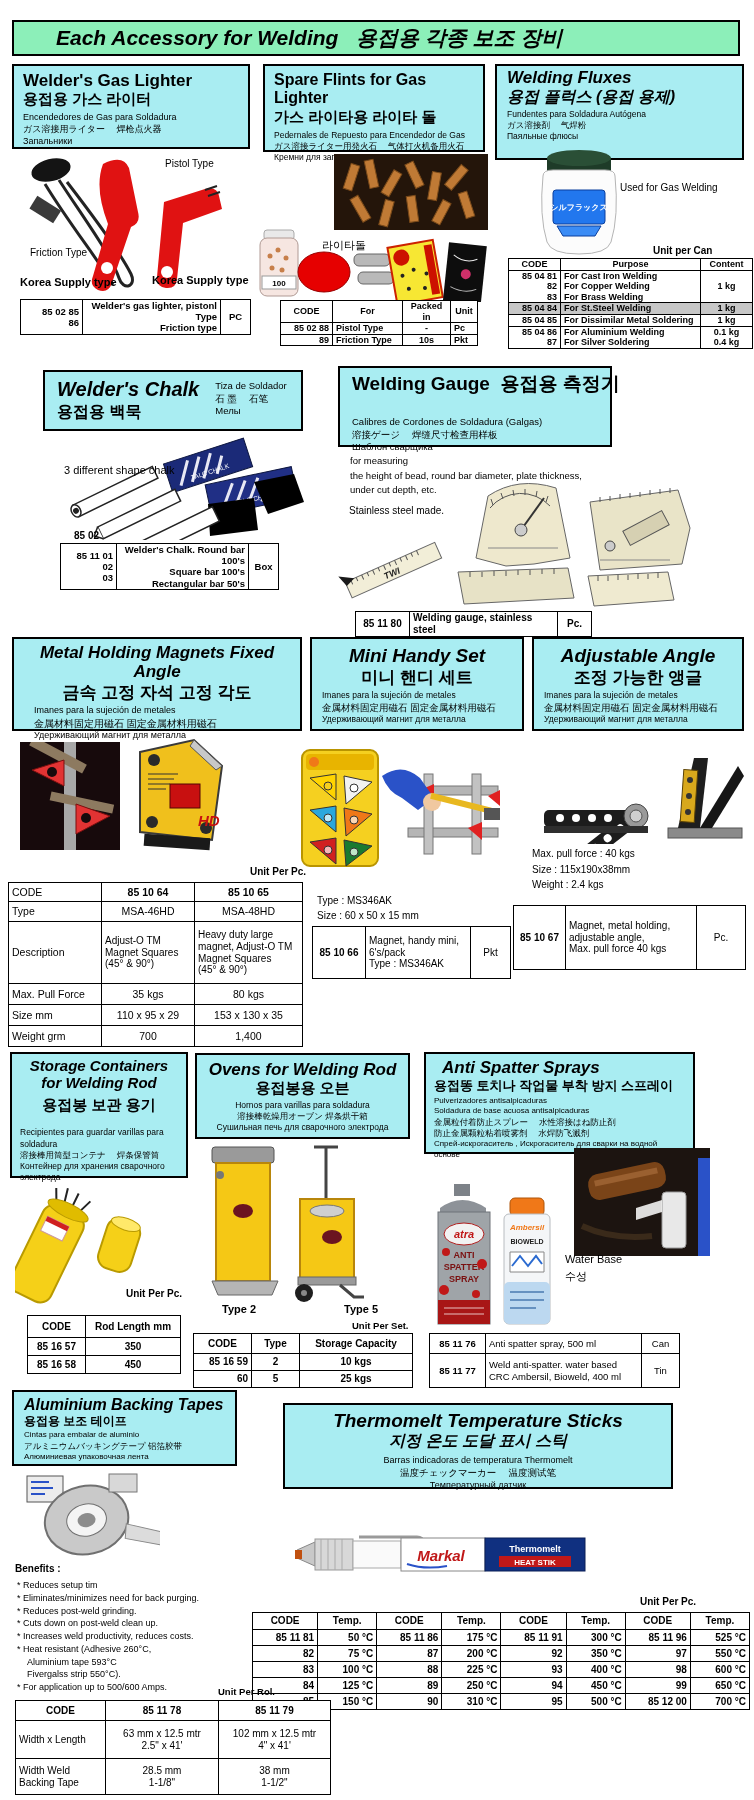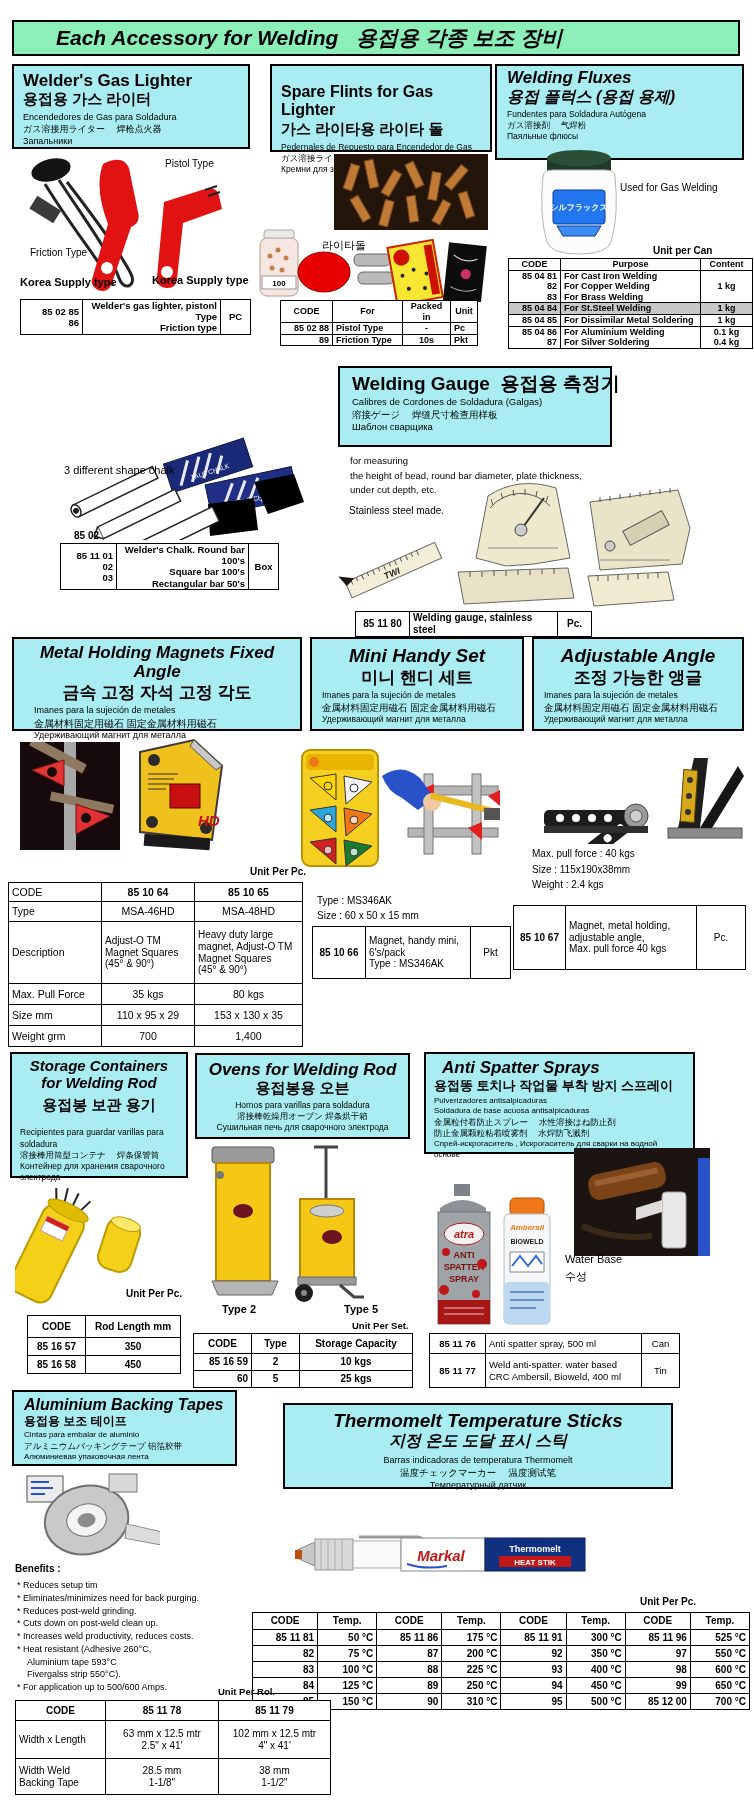--- a/index.html
+++ b/index.html
@@ -68,21 +68,21 @@
       </td>
       <td class="r">
         <div>Welder's gas lighter, pistonl Type</div>
         <div>Friction type</div>
       </td>
       <td class="c">PC</td>
     </tr>
   </tbody>
     </table>
 
-  <div class="abs cyan" style="left:270px;top:64px;width:222px;height:88px;padding:17px 9px">
+  <div class="abs cyan" style="left:263px;top:64px;width:222px;height:88px;padding:5px 9px">
     <div class="ttl" style="font-size:16px">Spare Flints for Gas Lighter</div>
     <div class="ttl" style="font-size:15px;margin-top:2px">가스 라이타용 라이타 돌</div>
     <div class="sub" style="font-size:8.5px;margin-top:4px">Pedernales de Repuesto para Encendedor de Gas</div>
     <div class="sub" style="font-size:8.5px">ガス溶接ライター用発火石　 气体打火机备用火石</div>
     <div class="sub" style="font-size:8.5px">Кремни для запальника</div>
   </div>
 
   <svg class="abs" style="left:252px;top:152px" width="238" height="150" viewBox="0 0 238 150">
     <rect x="82" y="2" width="154" height="76" fill="#24150a"></rect>
     <g fill="#c07a35" stroke="#7a4a1a" stroke-width="1">
@@ -229,20 +229,31 @@
         <div>For Silver Soldering</div>
       </td>
       <td class="c">
         <div>0.1 kg</div>
         <div>0.4 kg</div>
       </td>
     </tr>
   </tbody>
     </table>
 
+  <div class="abs cyan" style="left:43px;top:370px;width:260px;height:61px;padding:6px 12px;display:flex">
+    <div>
+      <div class="ttl it" style="font-size:20px">Welder's Chalk</div>
+      <div class="ttl" style="font-size:16px;margin-top:3px">용접용 백묵</div>
+    </div>
+    <div style="margin-left:16px;padding-top:2px">
+      <div class="sub" style="font-size:9.5px">Tiza de Soldador</div>
+      <div class="sub" style="font-size:9.5px">石 墨　 石笔</div>
+      <div class="sub" style="font-size:9.5px">Мелы</div>
+    </div>
+  </div>
 
   <svg class="abs" style="left:58px;top:432px" width="248" height="108" viewBox="0 0 248 108">
     <g transform="rotate(-18 170 30)">
       <rect x="108" y="12" width="84" height="30" fill="#1b2a78" stroke="#0e1740"></rect>
       <path d="M118 38 l14 -22 M130 38 l14 -22 M142 38 l14 -22 M156 38 l10 -16" stroke="#e8e8f4" stroke-width="3"></path>
       <text x="150" y="36" font-size="6.5" fill="#fff" text-anchor="middle">TALC  CHALK</text>
     </g>
     <g transform="rotate(-12 210 60)">
       <rect x="150" y="40" width="88" height="32" fill="#202f85" stroke="#0e1740"></rect>
       <path d="M162 68 l15 -24 M175 68 l15 -24 M188 68 l15 -24 M202 68 l10 -17" stroke="#e8e8f4" stroke-width="3"></path>
@@ -287,21 +298,21 @@
         <div>Square bar 100's</div>
         <div>Rectangular bar 50's</div>
       </td>
       <td class="c">Box</td>
     </tr>
   </tbody>
     </table>
 
   <div class="abs cyan" style="left:338px;top:366px;width:274px;height:81px;padding:5px 12px">
     <div class="ttl pre" style="font-size:19px">Welding Gauge  용접용 측정기</div>
-    <div class="sub" style="font-size:9.5px;margin-top:2px">Calibres de Cordones de Soldadura (Galgas)</div>
+    <div class="sub" style="font-size:9.5px;margin-top:22px">Calibres de Cordones de Soldadura (Galgas)</div>
     <div class="sub" style="font-size:9.5px">溶接ゲージ　 焊缝尺寸检查用样板</div>
     <div class="sub" style="font-size:9.5px">Шаблон сварщика</div>
   </div>
   <div class="abs" style="left:350px;top:454px;font-size:9.5px;line-height:1.55">
     <div>for measuring</div>
     <div>the height of bead, round bar diameter, plate thickness,</div>
     <div>under cut depth, etc.</div>
   </div>
   <div class="abs" style="left:349px;top:505px;font-size:10px">Stainless steel made.</div>
 

